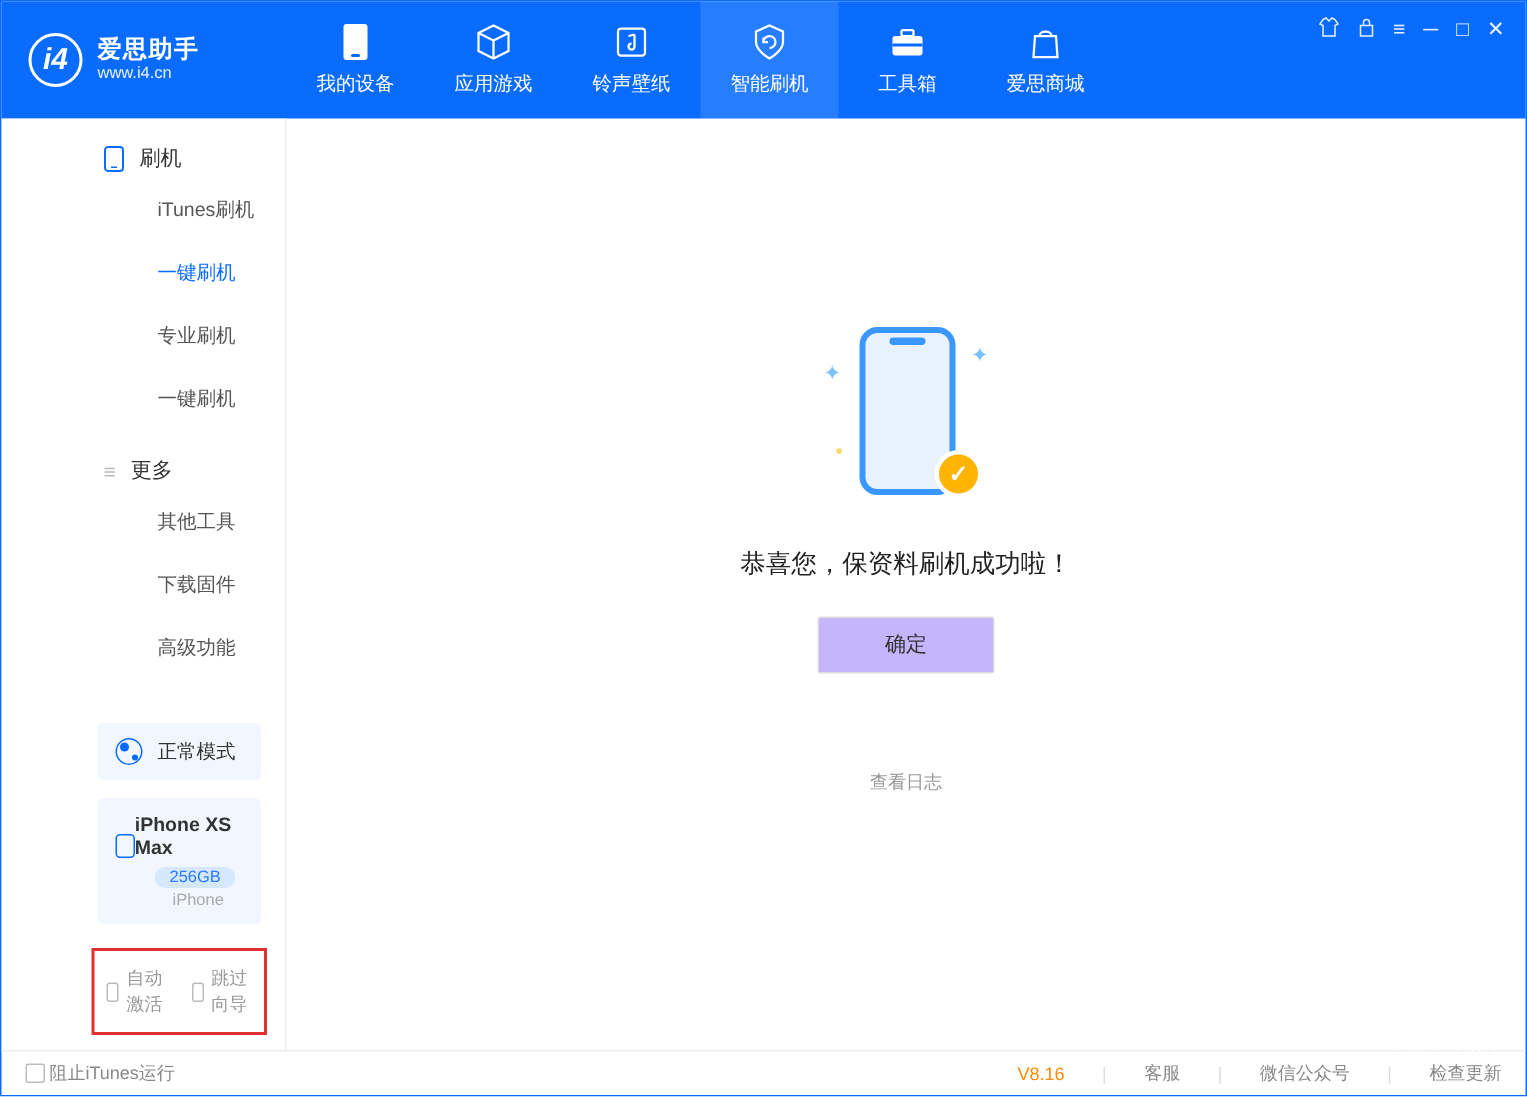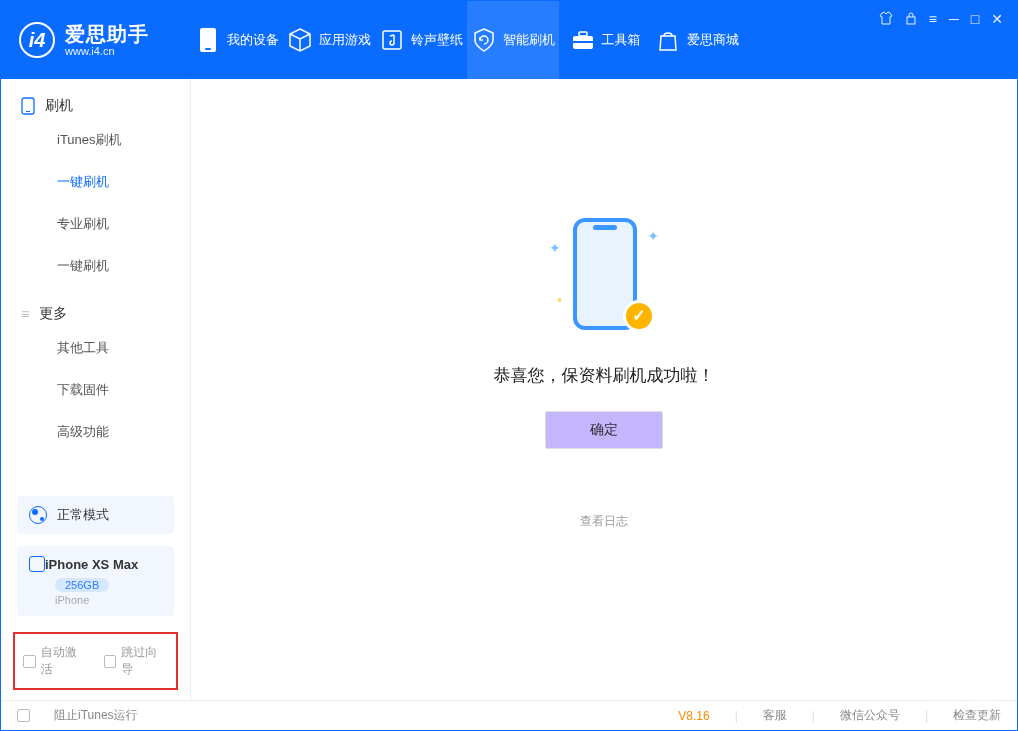--- a/index.html
+++ b/index.html
@@ -2,63 +2,63 @@
 <html><head>
 <meta charset="utf-8">
 <style>
 * { margin: 0; padding: 0; box-sizing: border-box; font-family: "Microsoft YaHei", sans-serif; }
 body { background: #f0f0f0; display: flex; justify-content: center; align-items: center; height: 100vh; }
 .window { width: 1018px; height: 731px; background: #fff; border: 1px solid #0a6cff; display: flex; flex-direction: column; position: relative; }
 .header { height: 78px; background: linear-gradient(to bottom, #0a6cff, #0a6cff); display: flex; align-items: center; color: #fff; }
 .logo-area { width: 190px; display: flex; align-items: center; padding-left: 18px; gap: 10px; }
 .logo-icon { width: 36px; height: 36px; border: 2.5px solid #fff; border-radius: 50%; display: flex; align-items: center; justify-content: center; font-weight: bold; font-size: 20px; font-style: italic; }
 .logo-text { line-height: 1.1; }
-.logo-title { font-size: 20px; font-weight: bold; letter-spacing: 1px; }
+.logo-title { font-size: 16px; font-weight: bold; letter-spacing: 1px; }
 .logo-sub { font-size: 11px; opacity: 0.9; }
 .nav { display: flex; height: 100%; }
-.nav-item { width: 92px; display: flex; flex-direction: row; align-items: center; justify-content: center; gap: 6px; font-size: 13px; cursor: pointer; position: relative; }
+.nav-item { width: 92px; display: flex; flex-direction: column; align-items: center; justify-content: center; gap: 6px; font-size: 13px; cursor: pointer; position: relative; }
 .nav-item.active { background: rgba(255,255,255,0.12); }
 .nav-icon { width: 26px; height: 26px; display: flex; align-items: center; justify-content: center; }
 .titlebar-icons { position: absolute; top: 10px; right: 14px; display: flex; gap: 12px; }
 .titlebar-icons span { cursor: pointer; font-size: 14px; opacity: 0.9; }
 .action-icons { position: absolute; bottom: 14px; right: 20px; display: flex; gap: 14px; }
 .circle-icon { width: 26px; height: 26px; border: 1.5px solid rgba(255,255,255,0.8); border-radius: 50%; display: flex; align-items: center; justify-content: center; cursor: pointer; font-size: 14px; }
 .body { flex: 1; display: flex; overflow: hidden; }
-.sidebar { width: 190px; border-right: 1px solid #eee; display: flex; flex-direction: column; background: #fff; }
+.sidebar { width: 190px; border-right: 1px solid #eee; display: flex; flex-direction: column; background: #fff; padding-left: 48px; }
 .side-group { padding: 18px 0 4px 20px; font-size: 14px; color: #333; display: flex; align-items: center; gap: 10px; }
 .side-items { }
 .side-item { padding: 12px 0 12px 56px; font-size: 13px; color: #555; cursor: pointer; }
 .side-item.active { color: #0a6cff; }
 .side-spacer { flex: 1; }
 .mode-card { margin: 8px 16px; background: #f2f7ff; border-radius: 4px; padding: 10px 12px; display: flex; align-items: center; gap: 10px; font-size: 13px; color: #333; }
 .mode-dot { width: 18px; height: 18px; border: 1.5px solid #0a6cff; border-radius: 50%; position: relative; display:flex; align-items:center; justify-content:center;}
 .mode-dot::before{content:"";width:6px;height:6px;background:#0a6cff;border-radius:50%;position:absolute;top:2px;left:2px;}
 .mode-dot::after{content:"";width:4px;height:4px;background:#0a6cff;border-radius:50%;position:absolute;bottom:2px;right:2px;}
 .device-card { margin: 4px 16px 10px; background: #f2f7ff; border-radius: 4px; padding: 10px 12px; }
 .device-top { display: flex; align-items: flex-end; gap: 0; }
 .device-icon { width: 16px; height: 16px; border: 1.5px solid #0a6cff; border-radius: 3px; }
 .device-name { font-size: 13px; font-weight: bold; color: #333; }
 .device-badge { display: inline-block; margin: 6px 0 2px 26px; background: #d6e8ff; color: #2b7cff; font-size: 11px; padding: 1px 10px; border-radius: 10px; }
-.device-type { margin-left: 26px; font-size: 11px; color: #aaa; }
+.device-type { margin-left: 38px; font-size: 11px; color: #aaa; }
 .checkbox-row { border: 2px solid #e03030; margin: 6px 12px 10px 12px; padding: 10px 8px; display: flex; gap: 16px; font-size: 12px; color: #999; }
 .chk { display: flex; align-items: center; gap: 5px; cursor: pointer; }
 .chk-box { width: 13px; height: 13px; border: 1px solid #bbb; border-radius: 2px; }
 .main { flex: 1; display: flex; flex-direction: column; align-items: center; justify-content: center; gap: 18px; }
 .success-box { display:flex; flex-direction:column; align-items:center; gap:24px; margin-top:-40px;}
 .phone-illus { width: 110px; height: 130px; position: relative; }
 .phone-body { width: 64px; height: 112px; border: 4px solid #3a97ff; border-radius: 12px; position: absolute; left: 24px; top: 8px; background: #e8f3ff; }
 .phone-notch { width: 24px; height: 5px; background: #3a97ff; border-radius: 3px; position: absolute; top: 3px; left: 50%; transform: translateX(-50%); }
 .check-badge { width: 32px; height: 32px; background: #ffb400; border-radius: 50%; border: 3px solid #fff; position: absolute; bottom: 8px; right: 4px; display: flex; align-items: center; justify-content: center; color: #fff; font-size: 16px; font-weight: bold; }
 .sparkle { position:absolute; color:#7ac0ff; font-size:14px;}
 .sp1{left:0;top:30px;} .sp2{right:0;top:18px;} .sp3{left:8px;bottom:32px;color:#ffd76b;}
 .success-text { font-size: 17px; color: #222; font-weight: 500; }
 .confirm-btn { border: 1px solid #ddd; background: #c4b5fd; padding: 9px 44px; font-size: 14px; color: #333; cursor: pointer; border-radius: 2px; }
 .view-log { font-size: 12px; color: #999; cursor: pointer; margin-top: 40px; }
 .footer { height: 30px; border-top: 1px solid #eee; display: flex; align-items: center; padding: 0 16px; font-size: 12px; color: #888; }
-.footer-chk { display: flex; align-items: center; gap: 24px; cursor: pointer; }
+.footer-chk { display: flex; align-items: center; gap: 3px; cursor: pointer; }
 .footer-spacer { flex: 1; }
 .footer-right { display: flex; align-items: center; gap: 25px; color: #888; }
 .footer-right span { cursor: pointer; }
 .footer-sep { color: #ddd; }
 .version { color: #ff8a00; }
 svg { display: block; }
 </style>
 </head>
 <body>
 

